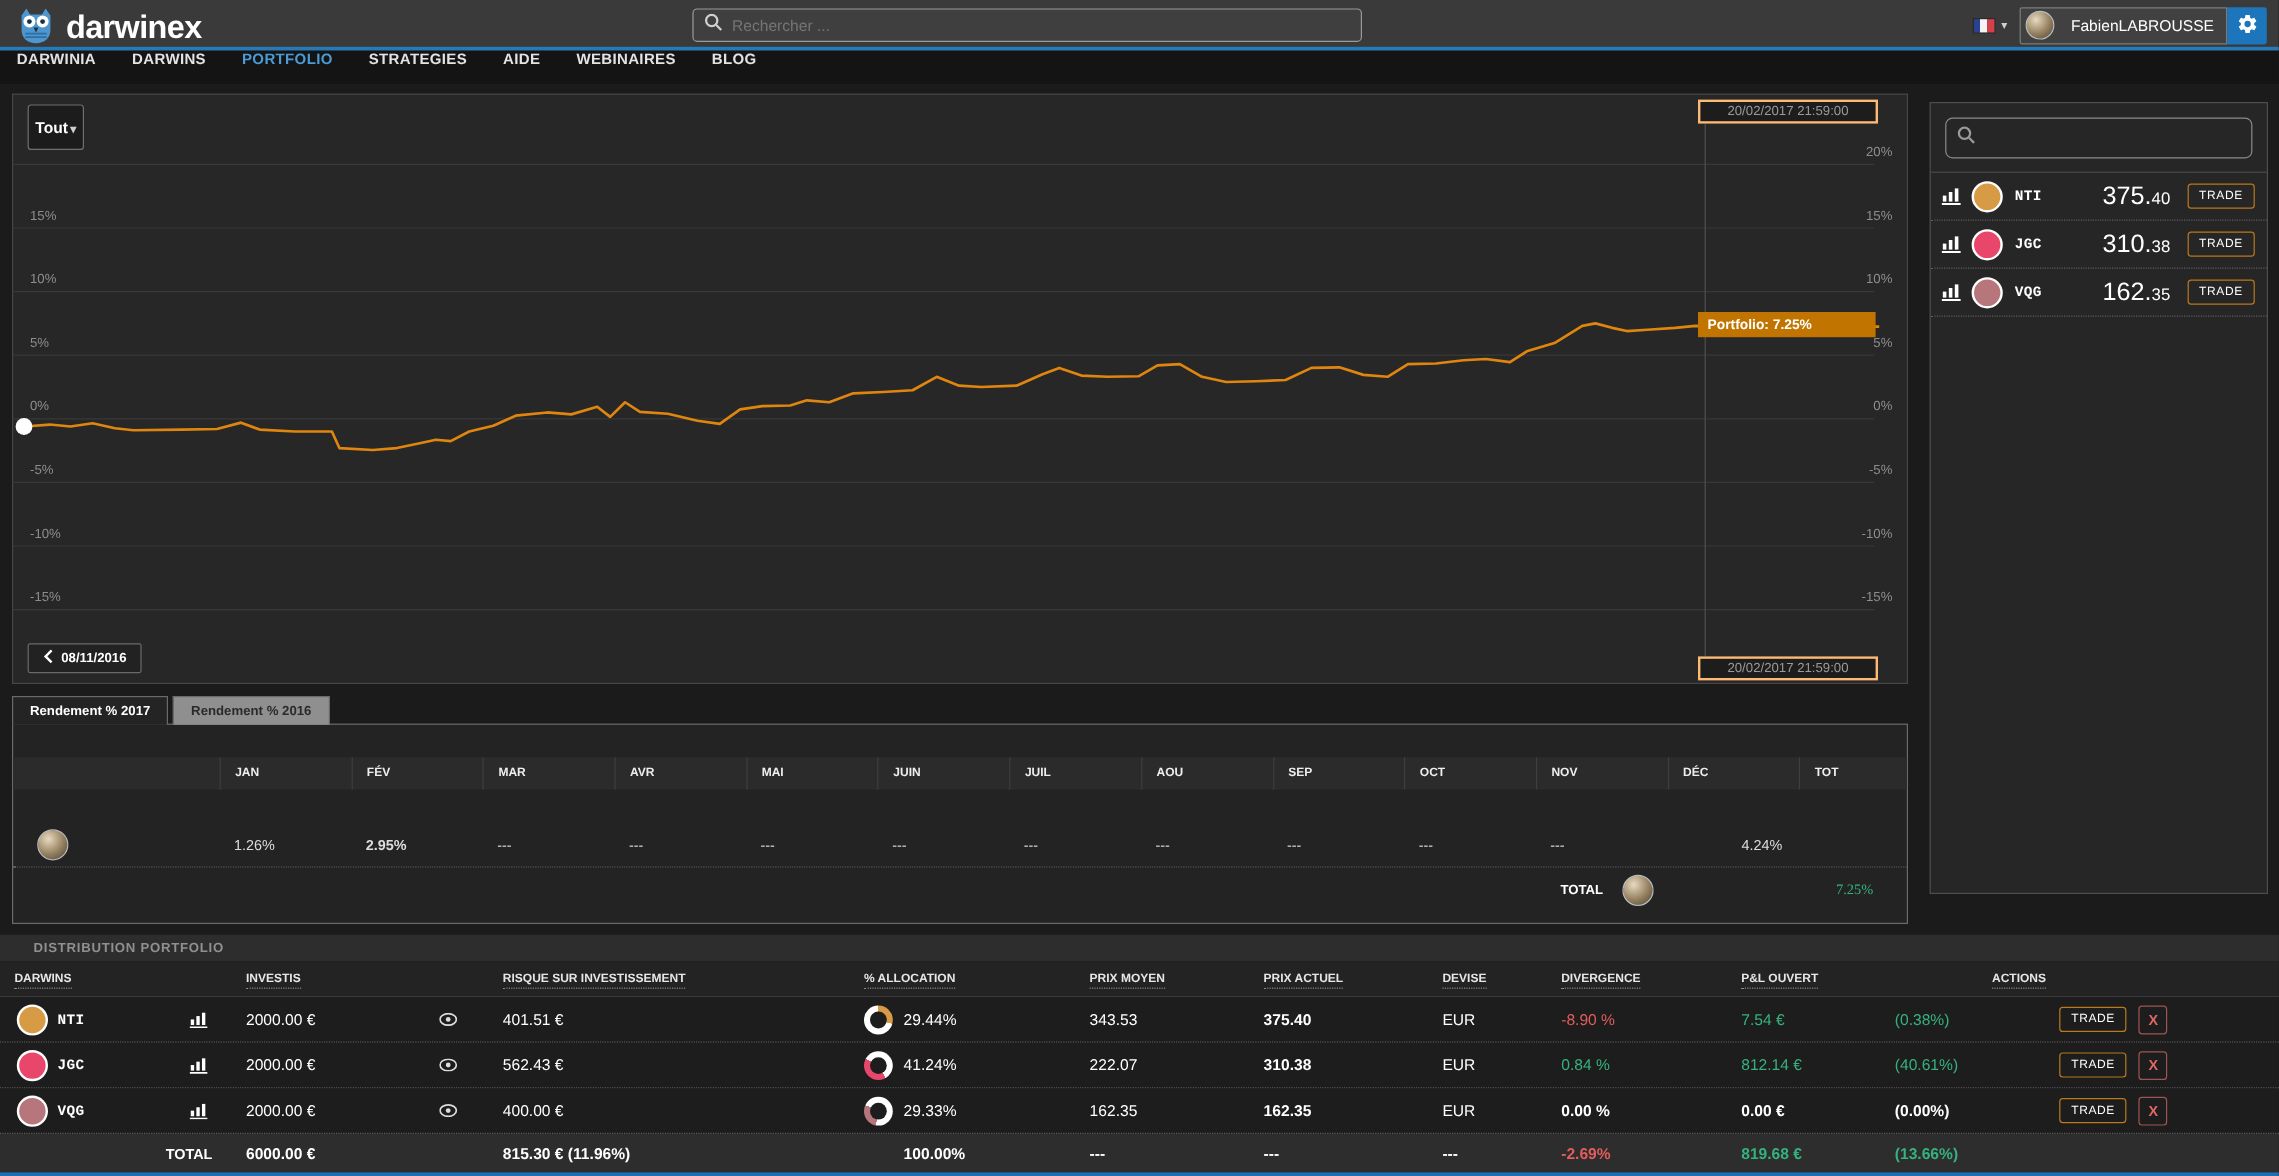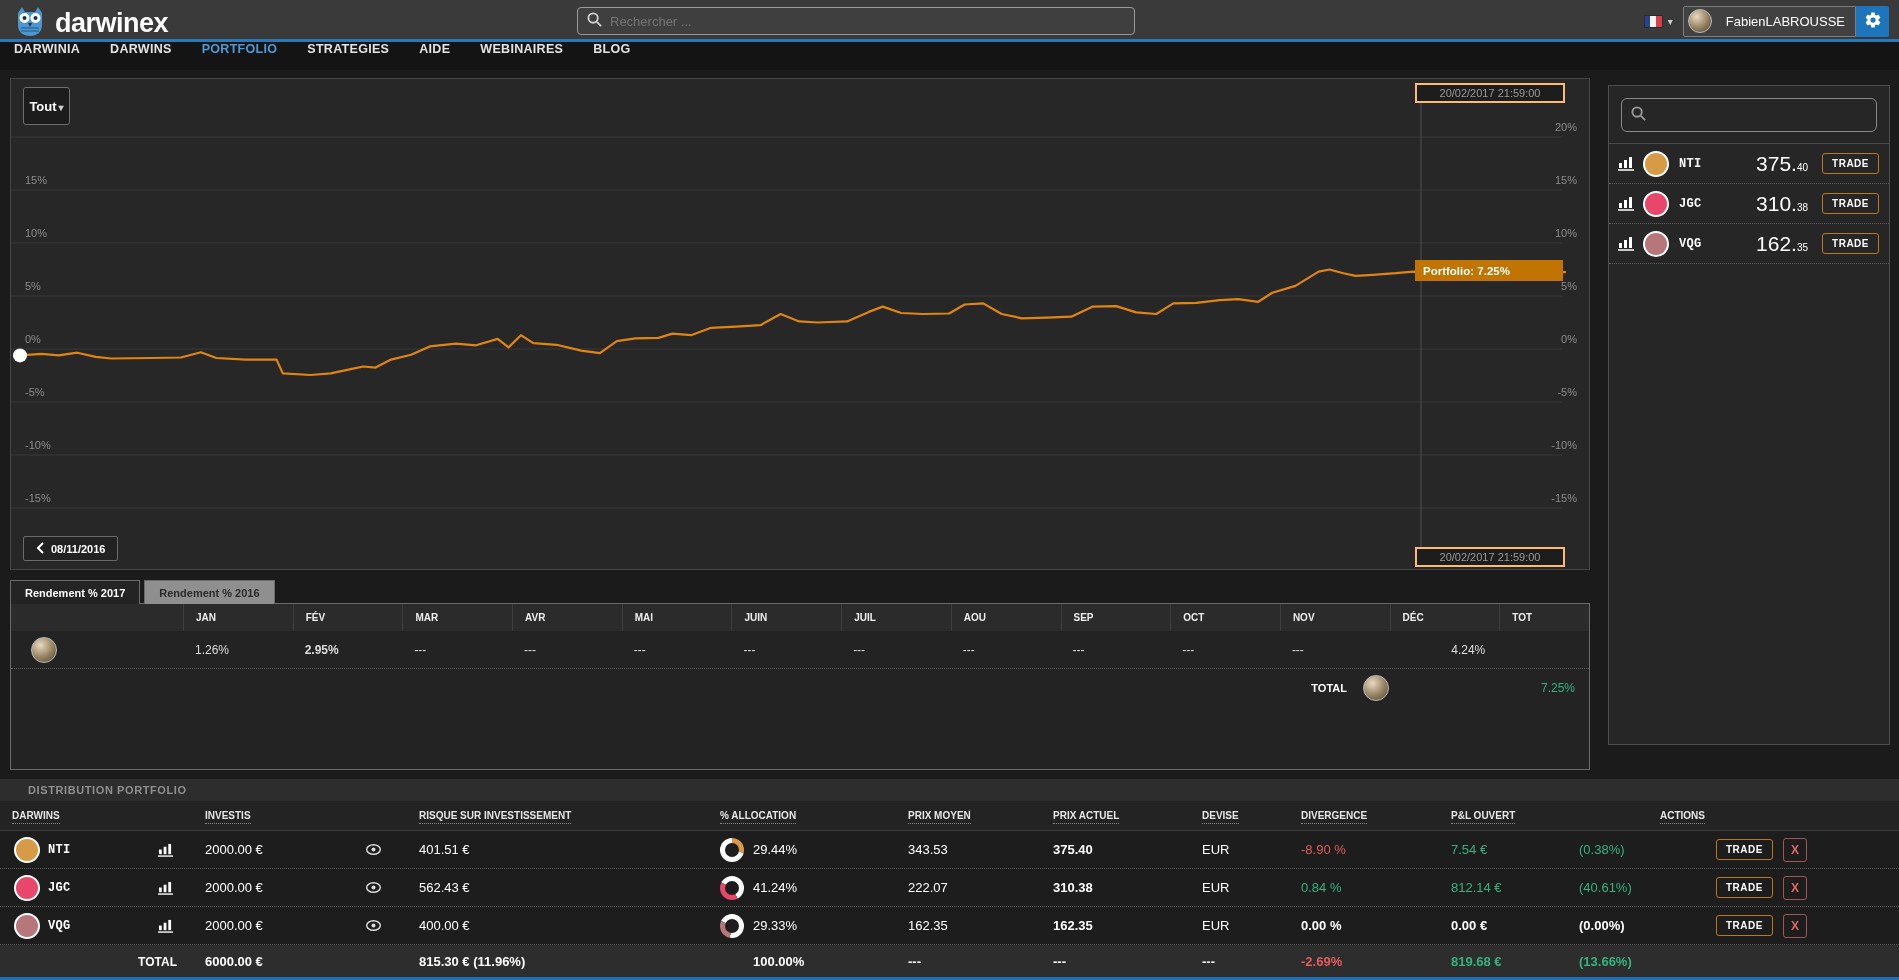--- a/index.html
+++ b/index.html
@@ -61,44 +61,44 @@
   .side-divider { border-top:1px solid #4a4a4a; }
   .darwin-row { height:40px; display:flex; align-items:center; padding:0 10px 0 9px;
     border-bottom:1px dotted #5d5d5d; }
   .coin { width:26px; height:26px; border-radius:50%; border:2px solid #fff; margin:0 10px 0 9px; }
   .coin-nti, .row-nti .coin { background:#d79a45; }
   .coin-jgc, .row-jgc .coin { background:#e8466b; }
   .coin-vqg, .row-vqg .coin { background:#b7767b; }
   .ticker { font-size:12px; font-weight:700; color:#fff; letter-spacing:0.3px;font-family:Liberation Mono, monospace; }
   .price { margin-left:auto; margin-right:14px; color:#fff; }
   .price .int { font-size:21px; font-weight:400; }
-  .price .dec { font-size:10px; }
+  .price .dec { font-size:14px; }
   .trade-btn { background:transparent; border:1px solid #b8791f; border-radius:3px; color:#fff;
-    font-size:10px; font-weight:700; padding:4px 9px; letter-spacing:0.5px; cursor:pointer; font-family:inherit; }
+    font-size:10px; font-weight:400; padding:4px 9px; letter-spacing:0.5px; cursor:pointer; font-family:inherit; }
 
   
   .tabs { position:absolute; left:10px; top:580px; display:flex; z-index:2; }
   .tab { height:24px; padding:0 14px; display:flex; align-items:center; font-size:11px; font-weight:700; cursor:pointer; }
   .tab.active { background:#242424; color:#fff; border:1px solid #6a6a6a; border-bottom:0; }
   .tab.inactive { background:#8f8f8f; color:#2a2a2a; border:1px solid #6a6a6a; border-bottom:0; margin-left:4px; }
   .returns-panel { position:absolute; left:10px; top:603px; width:1580px; height:167px;
     background:#232323; border:1px solid #6a6a6a; }
-  .returns-grid { display:grid; grid-template-columns:172px repeat(12, 109.7px) 1fr; }
+  .returns-grid { display:grid; grid-template-columns:172px repeat(12, 109.7px) 1fr;margin-top:27px; }
   .returns-head { background:#2b2b2b; height:27px; }
   .returns-head > div { display:flex; align-items:center; padding-left:12px; font-size:10px; font-weight:700;
     color:#eee; border-left:1px solid #3e3e3e; }
   .returns-head > div:first-child { border-left:0; }
   .returns-row { height:38px; border-bottom:1px dotted #5d5d5d; }
   .returns-row > div { display:flex; align-items:center; padding-left:12px; font-size:12px; color:#ddd; }
   .returns-row .avatar { margin-left:8px; width:26px; height:26px; }
   .cell-right { justify-content:flex-end; padding-right:14px !important; }
   .returns-total { height:37px; display:flex; align-items:center; justify-content:flex-end; }
   .returns-total .lbl { font-size:11px; font-weight:700; color:#fff; margin-right:16px; }
   .returns-total .avatar { width:26px; height:26px; margin-right:152px; }
-  .returns-total .val { font-size:12px; margin-right:14px; }
+  .returns-total .val { font-size:12px; margin-right:28px;font-family:Liberation Serif, serif; }
   .pos { color:#35b27f; }
   .neg { color:#e25d5d; }
   .wbold { color:#fff; font-weight:700; }
 
   
   .dist-section { position:absolute; left:0; top:779px; width:1899px; }
   .dist-strip { height:22px; background:#2d2d2d; display:flex; align-items:center; padding-left:28px;
     font-size:11px; font-weight:700; color:#909090; letter-spacing:0.6px; }
   .dist-grid { display:grid; grid-template-columns:193px 214px 301px 188px 145px 149px 99px 150px 209px 1fr; align-items:center; }
   .dist-head { height:30px; background:#232323; border-bottom:1px solid #3a3a3a; }

